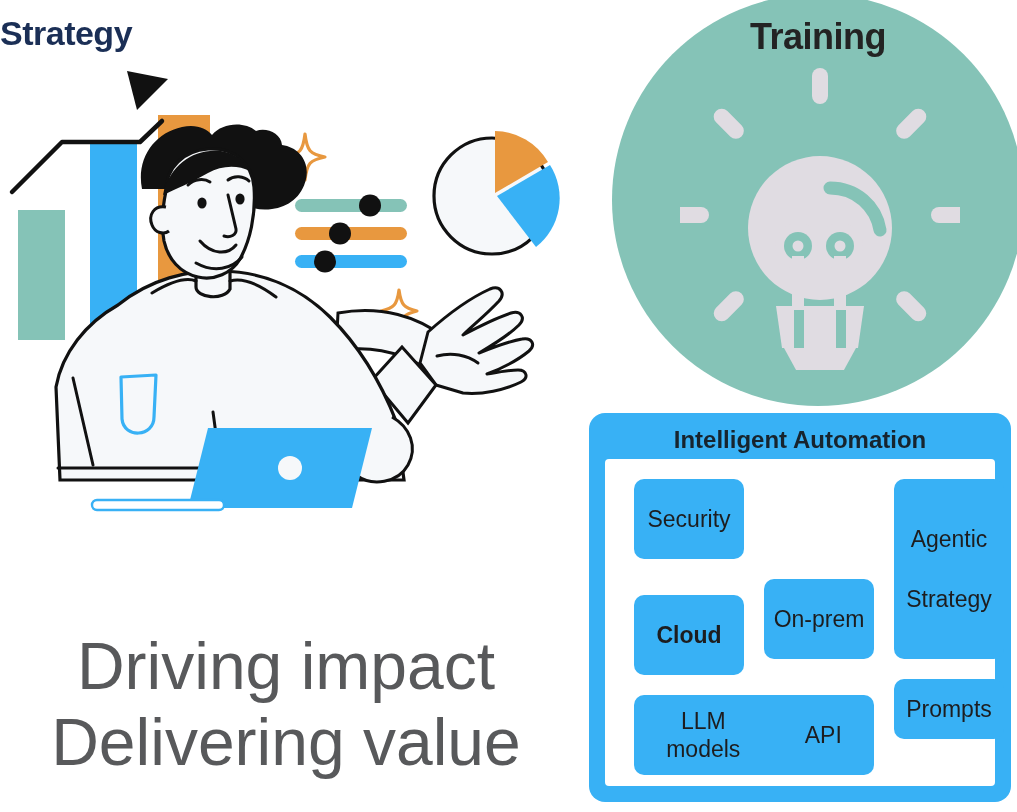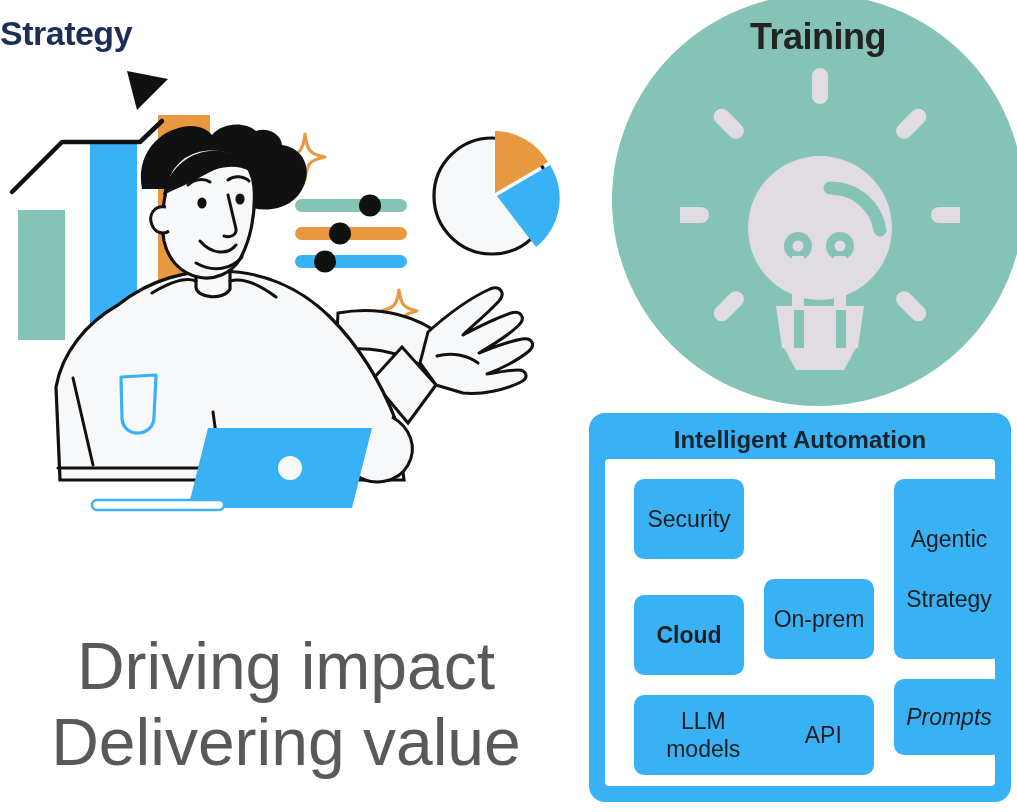--- a/index.html
+++ b/index.html
@@ -266,21 +266,21 @@
     </div>
 
     <div class="ia-box" id="box-llm-api" style="left:29px;top:220px;width:240px;height:80px;margin-top:16px;">
       <span style="display:flex;flex-direction:column;">
         <span class="lbl">LLM</span>
         <span class="lbl">models</span>
       </span>
       <span class="lbl">API</span>
     </div>
 
-    <div class="ia-box" style="left:289px;top:220px;width:110px;height:76px;font-style:italic;">
+    <div class="ia-box" style="left:289px;top:220px;width:110px;height:60px;">
       <span class="lbl">Prompts</span>
     </div>
 
   </div>
 </div>
 
 <div id="tagline">
   <span class="line">Driving impact</span>
   <span class="line">Delivering value</span>
 </div>

